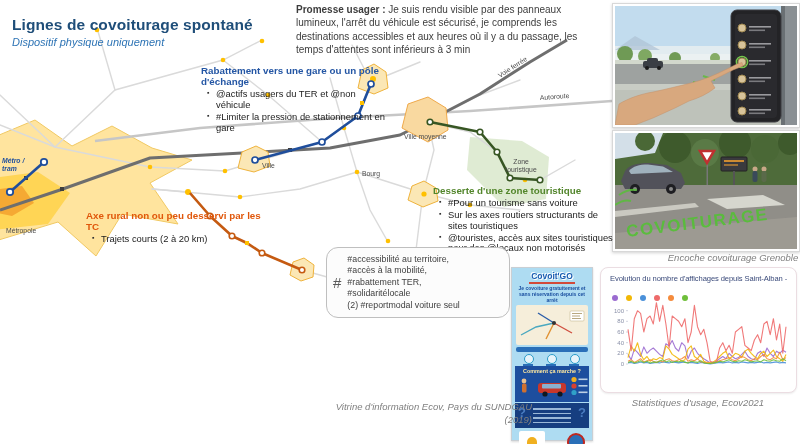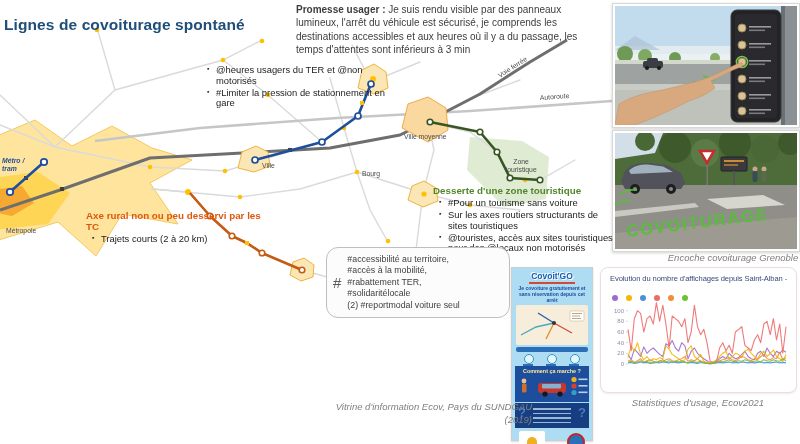--- a/index.html
+++ b/index.html
@@ -1,20 +1,20 @@
 <!DOCTYPE html>
 <html><head>
 <meta charset="utf-8">
 <style>
   html,body{margin:0;padding:0;}
   body{width:800px;height:444px;position:relative;background:#ffffff;overflow:hidden;
        font-family:"Liberation Sans",sans-serif;-webkit-font-smoothing:antialiased;}
   .abs{position:absolute;}
   
-  #title{left:4px;top:16px;z-index:5;}
+  #title{left:12px;top:16px;z-index:5;}
   #title .main{font-size:15.5px;font-weight:bold;color:#1F4E79;letter-spacing:.1px;}
   #title .sub{font-size:11px;font-style:italic;color:#2E74B5;margin-top:2px;}
   
   #promesse{left:296px;top:3px;width:306px;font-size:10px;line-height:1.33;color:#3D3D3D;z-index:5;}
   #promesse b{color:#3D3D3D;}
   
   #map{left:0;top:20px;z-index:1;}
   .maplabel{font-size:6.8px;fill:#4a4a4a;}
   .maplabel-blue{font-size:6.8px;font-weight:bold;font-style:italic;fill:#1F4E9C;}
   
@@ -72,20 +72,21 @@
   #poster .whitebox{width:26px;height:22px;background:#fff;border-radius:2px;position:relative;}
   #poster .whitebox::after{content:"";position:absolute;left:8px;top:6px;width:10px;height:10px;
       background:#F0B020;border-radius:50% 50% 20% 20%;}
   #poster .badge{width:14px;height:14px;border-radius:50%;background:#2A6FB8;border:2px solid #C02820;}
 </style>
 </head>
 <body>
 
 <div class="abs" id="title">
   <div class="main">Lignes de covoiturage spontané</div>
+  <div class="sub">Dispositif physique uniquement</div>
 </div>
 
 <div class="abs" id="promesse"><b>Promesse usager :</b><span> Je suis rendu visible par des panneaux lumineux, l'arrêt du véhicule est sécurisé, je comprends les destinations accessibles et aux heures où il y a du passage, les temps d'attentes sont inférieurs à 3 min</span></div>
 
 <svg class="abs" id="map" width="612" height="290" viewBox="0 20 612 290" xmlns="http://www.w3.org/2000/svg">
 
   <g>
     <polygon points="-8,138 35,120 72,146 112,126 152,148 192,160 150,183 178,224 122,214 96,256 58,222 -8,242" fill="#FFE49B" stroke="#F0C75E" stroke-width="1" opacity="0.97"></polygon>
     <polygon points="-8,178 38,172 70,193 48,224 -8,230" fill="#FFD34D" opacity="0.9"></polygon>
     <polygon points="-8,190 22,186 34,203 12,216 -8,212" fill="#F5A933"></polygon>
@@ -190,22 +191,23 @@
   <text class="maplabel" x="262" y="168">Ville</text>
   <text class="maplabel" x="362" y="176">Bourg</text>
   <text class="maplabel" x="404" y="139">Ville moyenne</text>
   <text class="maplabel" x="521" y="164" text-anchor="middle">Zone</text>
   <text class="maplabel" x="521" y="172" text-anchor="middle">touristique</text>
   <text class="maplabel" transform="translate(500,78) rotate(-33)" fill="#555">Voie ferrée</text>
   <text class="maplabel" transform="translate(540,100) rotate(-4)" fill="#555">Autoroute</text>
 </svg>
 
 <div class="abs ann" id="ann-gare">
+  <div class="ann-h h-blue">Rabattement vers une gare ou un pôle d'échange</div>
   <ul class="ann-list">
-    <li>@heures usagers du TER et @non motorisés</li>
+    <li>@actifs usagers du TER et @non véhicule</li>
     <li>#Limiter la pression de stationnement en gare</li>
   </ul>
 </div>
 <div class="abs ann" id="ann-rural">
   <div class="ann-h h-orange">Axe rural non ou peu desservi par les TC</div>
   <ul class="ann-list">
     <li>Trajets courts (2 à 20 km)</li>
   </ul>
 </div>
 <div class="abs ann" id="ann-tour">

